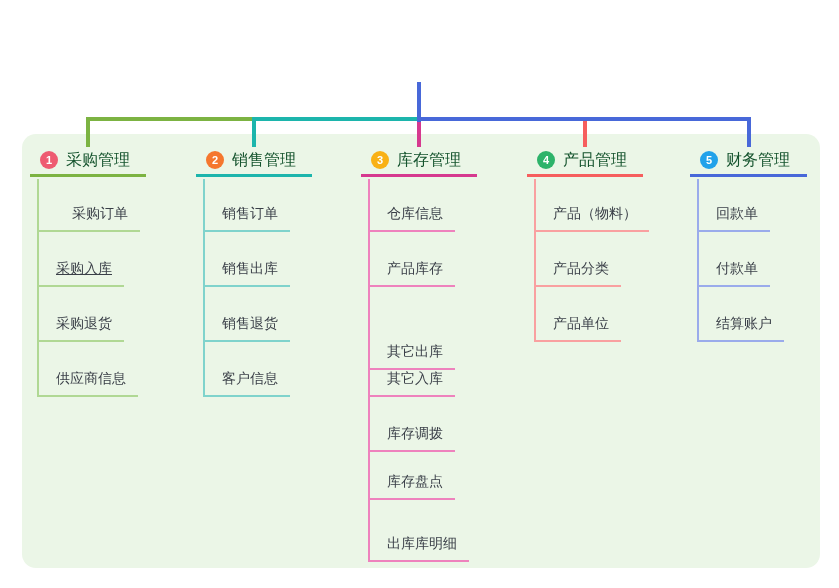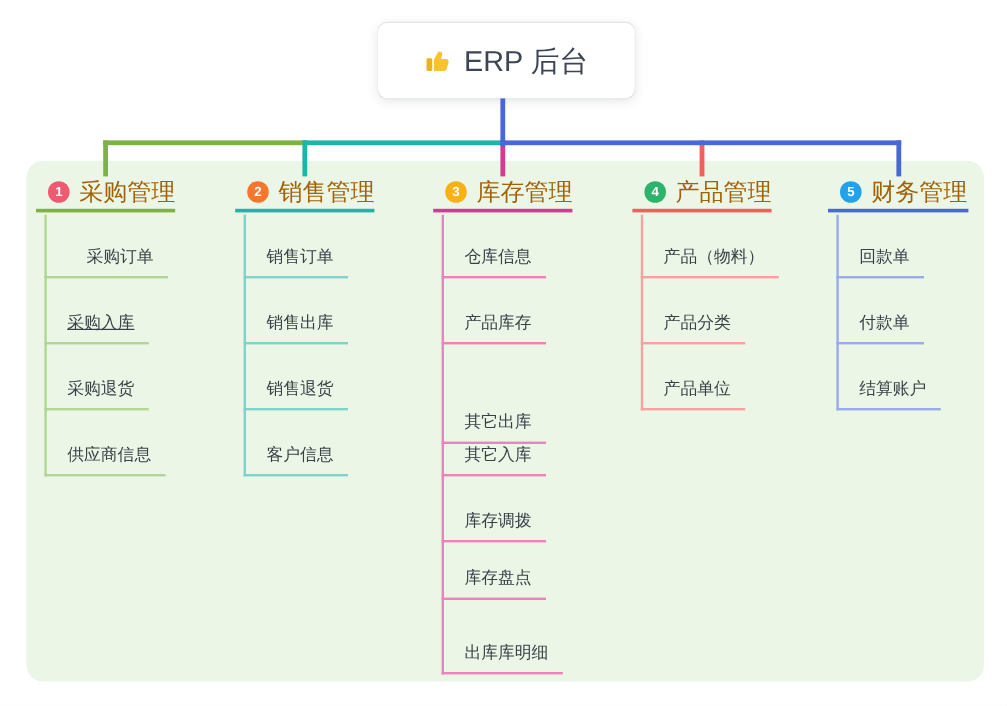--- a/index.html
+++ b/index.html
@@ -23,43 +23,34 @@
   .branch-header{
     position:absolute;top:146px;height:31px;
     display:flex;align-items:center;gap:8px;padding-left:10px;
     box-sizing:border-box;cursor:pointer;
   }
   .badge{
     width:18px;height:18px;border-radius:50%;flex:0 0 18px;
     color:#ffffff;font-size:11px;font-weight:bold;
     display:flex;align-items:center;justify-content:center;line-height:1;
   }
-  .branch-label{font-size:20px;color:#a16207;white-space:nowrap;}
+  .branch-label{font-size:16px;color:#14532d;white-space:nowrap;}
   .child-item{
     position:absolute;white-space:nowrap;
     padding:0 12px 7px 19px;
     font-size:14px;color:#3a3f48;line-height:19px;cursor:pointer;
   }
   .spine{position:absolute;width:2px;}
 </style>
 </head>
 <body>
 
 <div id="stage">
   <div id="panel" style="background: rgb(235, 246, 231);"></div>
 
-  <div id="root-card">
-    <span style="display:inline-flex;">
-      <svg width="23" height="23" viewBox="0 0 24 24">
-        <rect x="1.5" y="10" width="5" height="11" rx="1.2" fill="#edb220"></rect>
-        <path d="M8 21 h8.6 c1.2 0 2.2-.8 2.5-1.9 l1.6-5.6 c.4-1.5-.7-2.9-2.2-2.9 h-4.3 l.9-3.8 c.3-1.4-.7-2.7-2.1-2.7 -.8 0-1.6.5-1.9 1.3 L8 11 Z" fill="#f9c330"></path>
-      </svg>
-    </span>
-    <span>ERP 后台</span>
-  </div>
 
   <div id="connectors">
       <div class="vline" style="left: 86px; top: 117px; width: 4px; height: 30px; background: rgb(124, 179, 66);"></div>
       <div class="vline" style="left: 252px; top: 117px; width: 4px; height: 30px; background: rgb(28, 181, 172);"></div>
       <div class="vline" style="left: 417px; top: 117px; width: 4px; height: 30px; background: rgb(214, 57, 143);"></div>
       <div class="vline" style="left: 583px; top: 117px; width: 4px; height: 30px; background: rgb(246, 94, 94);"></div>
       <div class="vline" style="left: 746.5px; top: 117px; width: 4px; height: 30px; background: rgb(72, 104, 217);"></div>
       <div class="hline" style="left: 86px; top: 117px; width: 170px; height: 4px; background: rgb(124, 179, 66);"></div>
       <div class="hline" style="left: 252px; top: 117px; width: 169px; height: 4px; background: rgb(28, 181, 172);"></div>
       <div class="hline" style="left: 417px; top: 117px; width: 333.5px; height: 4px; background: rgb(72, 104, 217);"></div>

